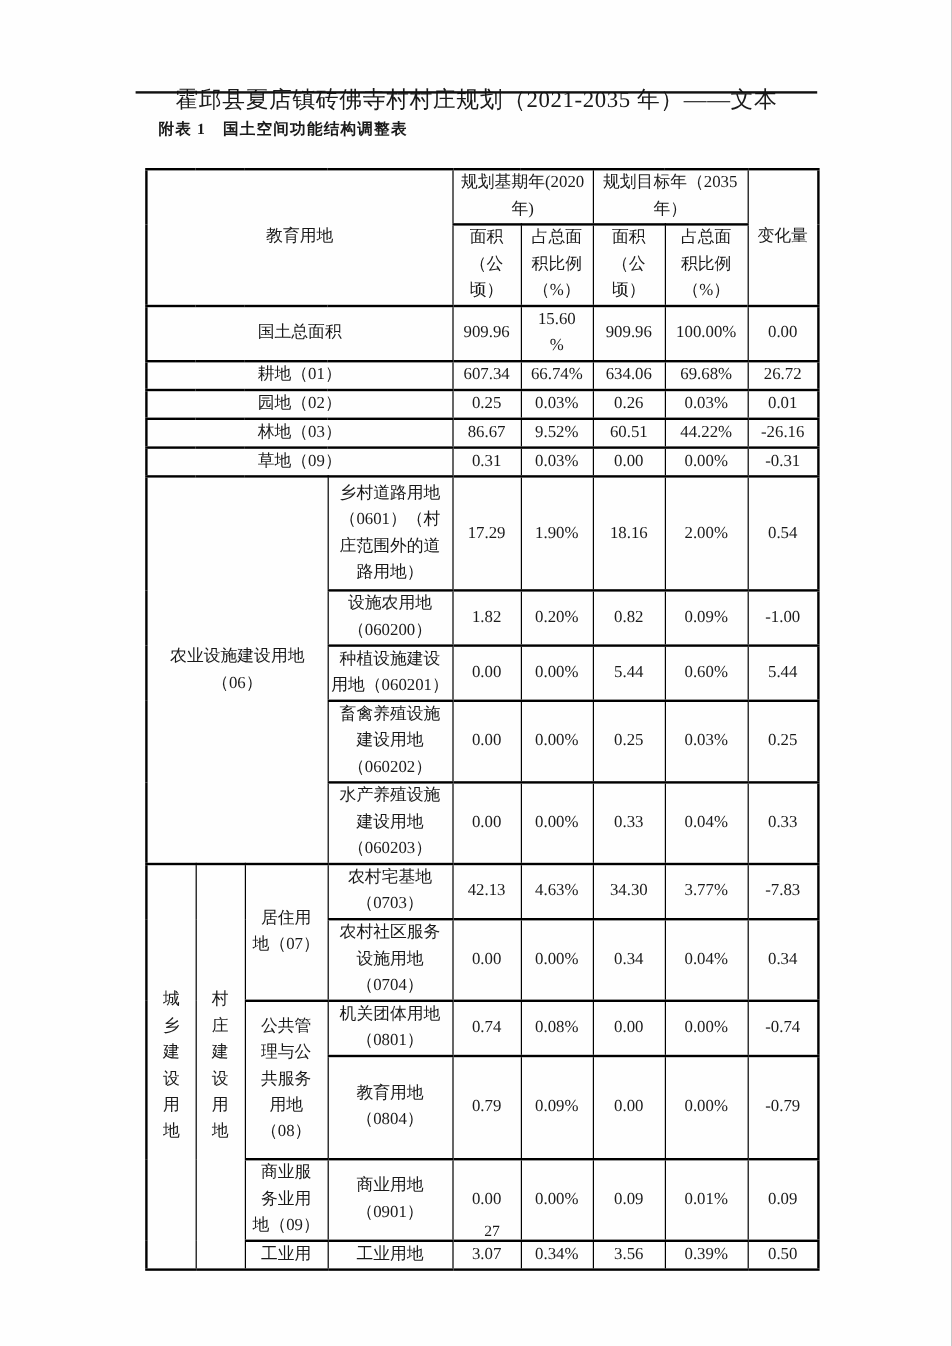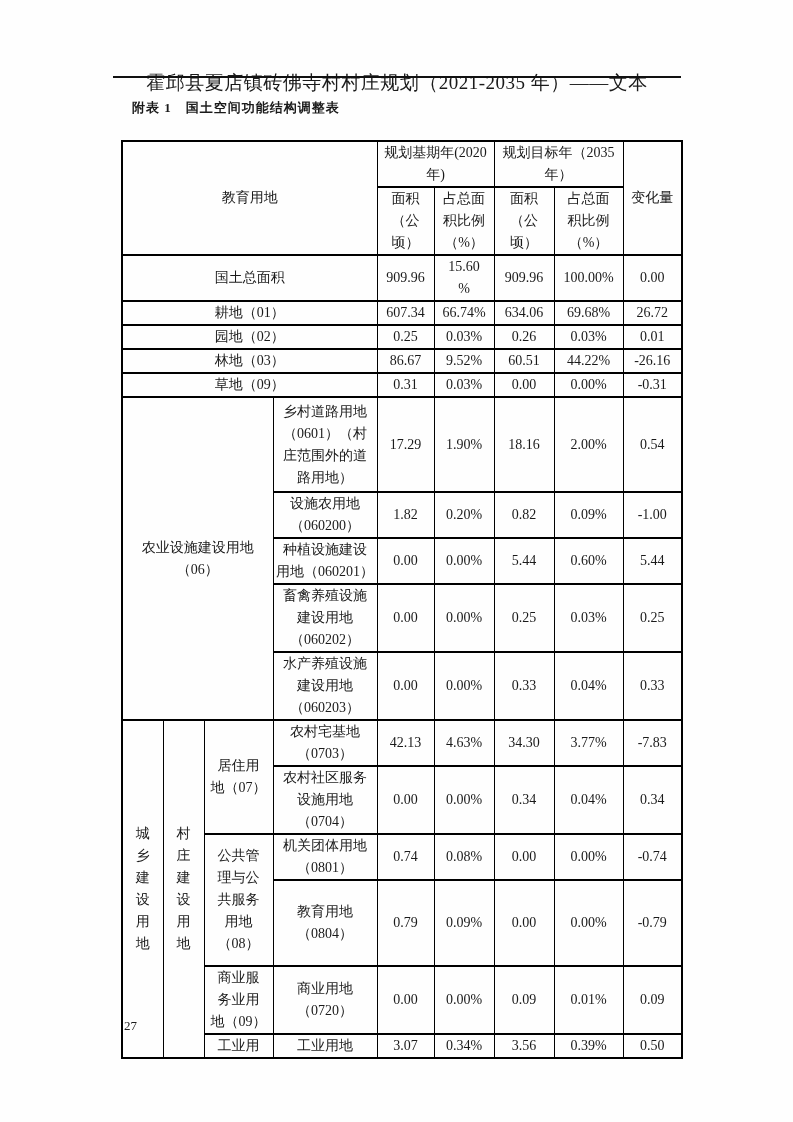--- a/index.html
+++ b/index.html
@@ -50,22 +50,22 @@
     text-align:center;
     vertical-align:middle;
     font-size:14px;
     line-height:22px;
     padding:0 2px;
     white-space:pre-line;
     overflow:hidden;
   }
   .page-number{
     position:absolute;
-    top:1018px;left:124px;width:594px;
-    text-align:left;
+    top:1018px;left:113px;width:594px;
+    text-align:center;
     font-size:13px;
   }
 </style>
 </head>
 <body>
 
 <div class="page">
 
   <div class="running-header">霍邱县夏店镇砖佛寺村村庄规划（2021-2035 年）——文本</div>
   <div class="header-rule"></div>
@@ -256,21 +256,21 @@
       <td>0.09%</td>
       <td>0.00</td>
       <td>0.00%</td>
       <td>-0.79</td>
     </tr>
     <tr style="height:67px">
       <td>商业服
 务业用
 地（09）</td>
       <td>商业用地
-（0720）</td>
+（0901）</td>
       <td>0.00</td>
       <td>0.00%</td>
       <td>0.09</td>
       <td>0.01%</td>
       <td>0.09</td>
     </tr>
     <tr style="height:23px">
       <td>工业用</td>
       <td>工业用地</td>
       <td>3.07</td>

